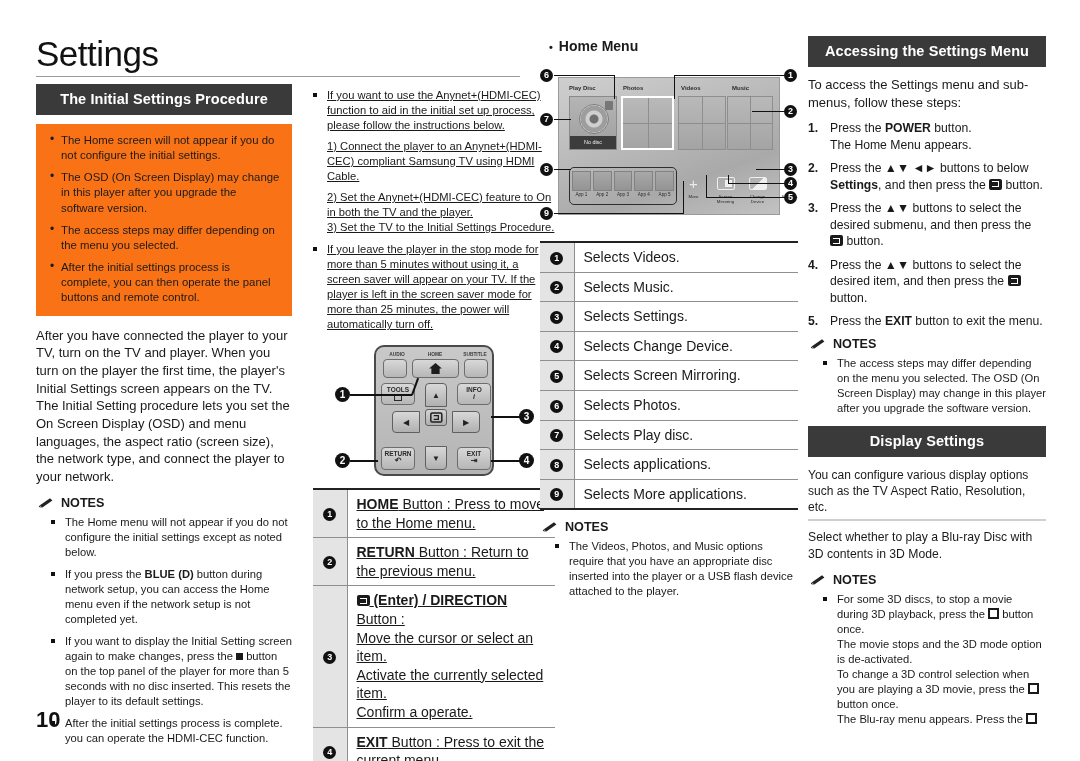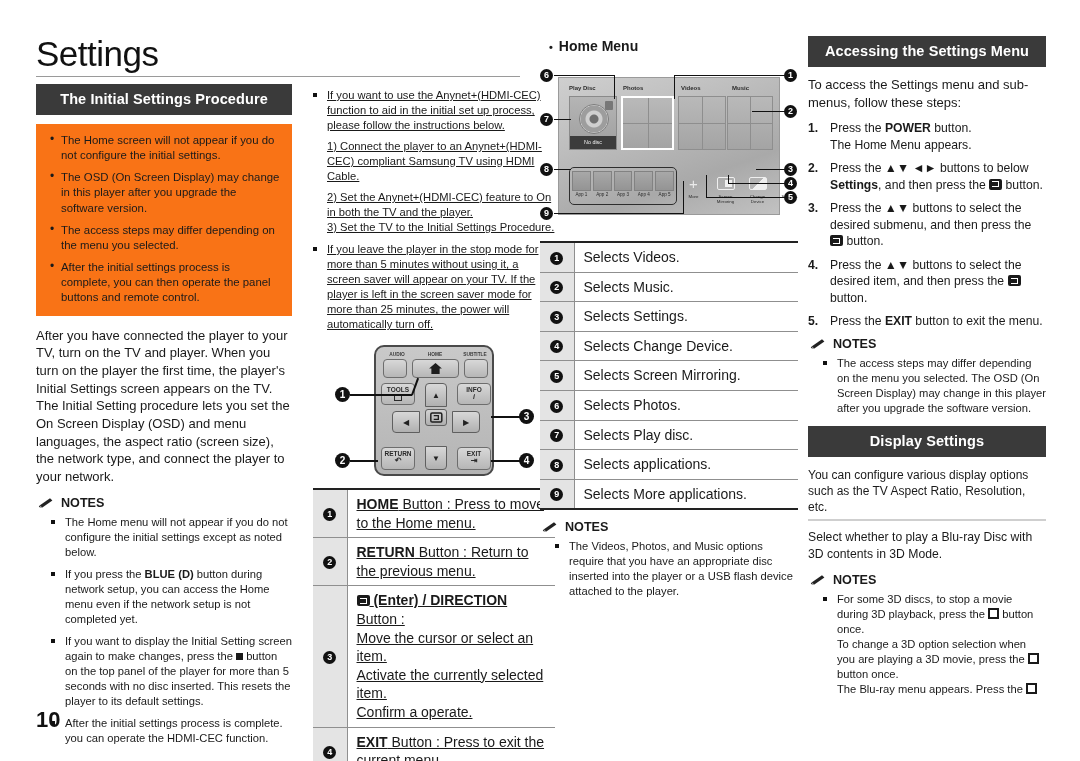--- a/index.html
+++ b/index.html
@@ -662,21 +662,22 @@
     <div class="notes-head">
       <svg class="pen-icon" viewBox="0 0 20 14">
         <path d="M1 12 L5 13 L18 4 L15 1 L2 10 Z" fill="#222"></path>
         <path d="M2 10 L5 13" stroke="#fff" stroke-width="0.8"></path>
       </svg>
       <span>NOTES</span>
     </div>
     <ul class="notes-list">
       <li>
         <span>For some 3D discs, to stop a movie during 3D playback, press the </span><span class="stop-glyph"></span><span> button once.</span>
-        <span class="sub"><span>To change a 3D option selection when you are playing a 3D movie, press the </span><span class="stop-glyph"></span><span> button once.</span></span>
+        <span class="sub">The movie stops and the 3D mode option is de-activated.</span>
+        <span class="sub"><span>To change a 3D control selection when you are playing a 3D movie, press the </span><span class="stop-glyph"></span><span> button once.</span></span>
         <span class="sub"><span>The Blu-ray menu appears. Press the </span><span class="stop-glyph"></span> </span>
       </li>
     </ul>
   </div>
 
   <div class="page-num">10</div>
 
 </div>
 
 </body></html>

